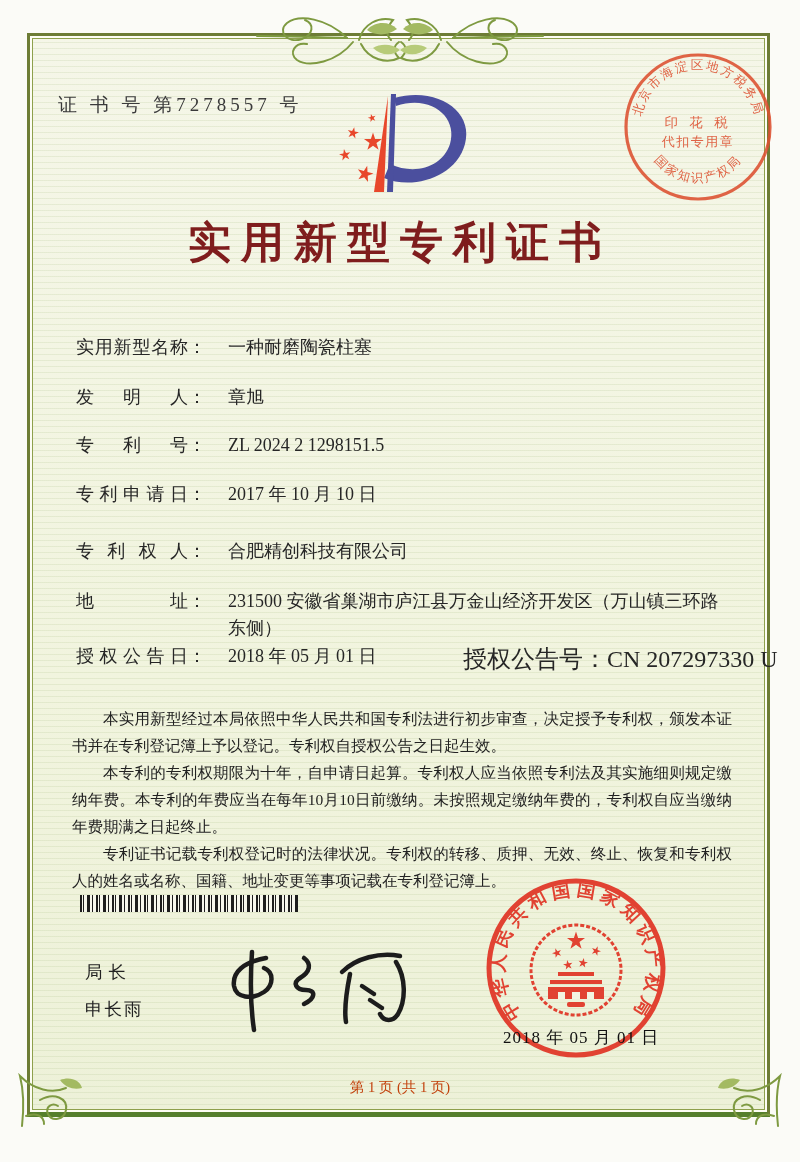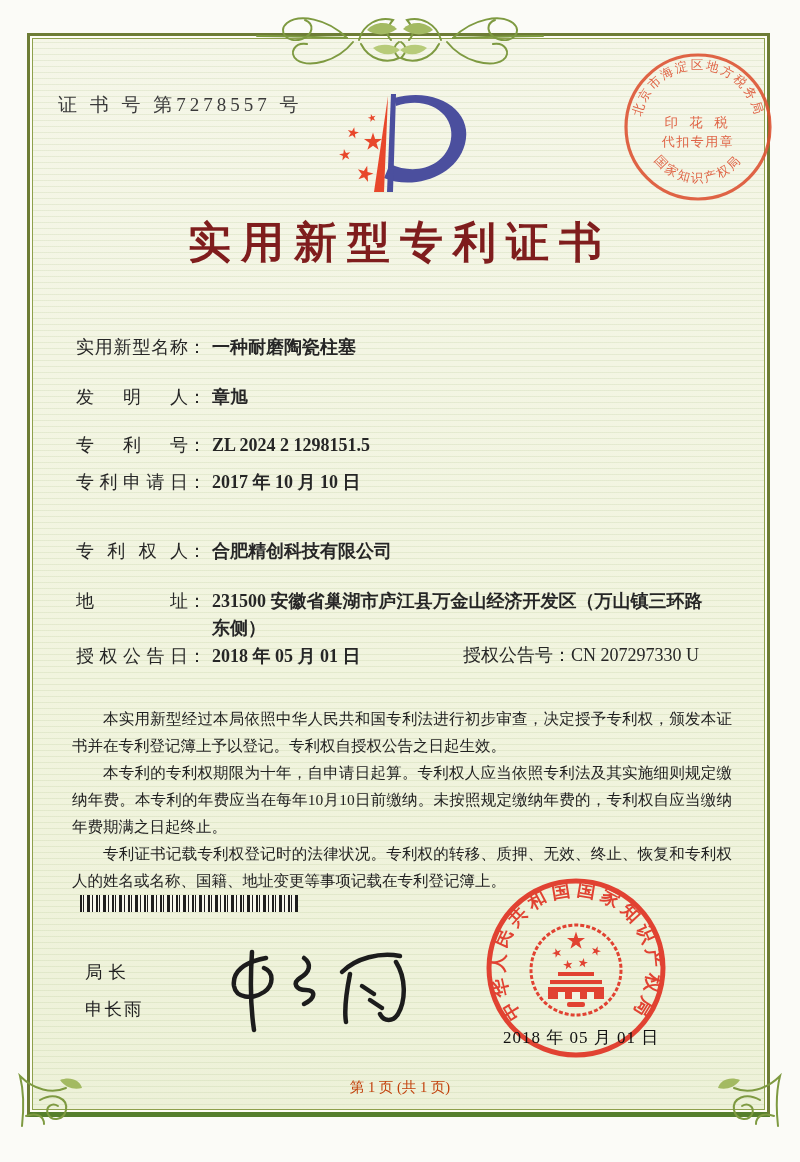--- a/index.html
+++ b/index.html
@@ -19,22 +19,22 @@
   .abs{position:absolute;}
   .cert-no{left:58px;top:92px;font-size:19px;letter-spacing:4px;color:#3a3a3a;}
 
   .title{left:0;right:0;top:214px;text-align:center;font-size:43px;font-weight:700;
          letter-spacing:10px;color:#7f1d1d;}
 
   .field-row{left:76px;width:660px;font-size:18px;line-height:1.5;color:#262626;}
   .f-label{display:inline-block;width:112px;text-align:justify;text-align-last:justify;
            vertical-align:top;font-family:Liberation Serif, serif;}
   .f-colon{display:inline-block;vertical-align:top;}
-  .f-value{display:inline-block;width:505px;margin-left:6px;vertical-align:top;font-weight:bold;}
-  .grant-no{left:463px;top:643px;font-size:18px;color:#262626;}
+  .f-value{display:inline-block;width:505px;margin-left:22px;vertical-align:top;}
+  .grant-no{left:463px;top:643px;font-size:24px;color:#262626;}
 
   .body-text{left:72px;top:706px;width:660px;font-size:15.5px;line-height:1.74;
              text-align:justify;color:#222;}
   .body-text p{margin:0;text-indent:2em;}
 
   .barcode{left:80px;top:895px;width:218px;height:17px;
     background:repeating-linear-gradient(90deg,
       #1d1d1d 0 2px,#f6f6ec 2px 3px,#1d1d1d 3px 4px,#f6f6ec 4px 7px,
       #1d1d1d 7px 10px,#f6f6ec 10px 12px,#1d1d1d 12px 13px,#f6f6ec 13px 16px);}
 
@@ -126,21 +126,21 @@
 
   <div class="abs field-row" style="top:334px">
     <span class="f-label">实用新型名称</span><span class="f-colon">：</span><span class="f-value">一种耐磨陶瓷柱塞</span>
   </div>
   <div class="abs field-row" style="top:384px">
     <span class="f-label">发明人</span><span class="f-colon">：</span><span class="f-value">章旭</span>
   </div>
   <div class="abs field-row" style="top:432px">
     <span class="f-label">专利号</span><span class="f-colon">：</span><span class="f-value">ZL 2024 2 1298151.5</span>
   </div>
-  <div class="abs field-row" style="top:469px">
+  <div class="abs field-row" style="top:481px">
     <span class="f-label">专利申请日</span><span class="f-colon">：</span><span class="f-value">2017 年 10 月 10 日</span>
   </div>
   <div class="abs field-row" style="top:538px">
     <span class="f-label">专利权人</span><span class="f-colon">：</span><span class="f-value">合肥精创科技有限公司</span>
   </div>
   <div class="abs field-row" style="top:588px">
     <span class="f-label">地址</span><span class="f-colon">：</span><span class="f-value">231500 安徽省巢湖市庐江县万金山经济开发区（万山镇三环路东侧）</span>
   </div>
   <div class="abs field-row" style="top:643px">
     <span class="f-label">授权公告日</span><span class="f-colon">：</span><span class="f-value">2018 年 05 月 01 日</span>

